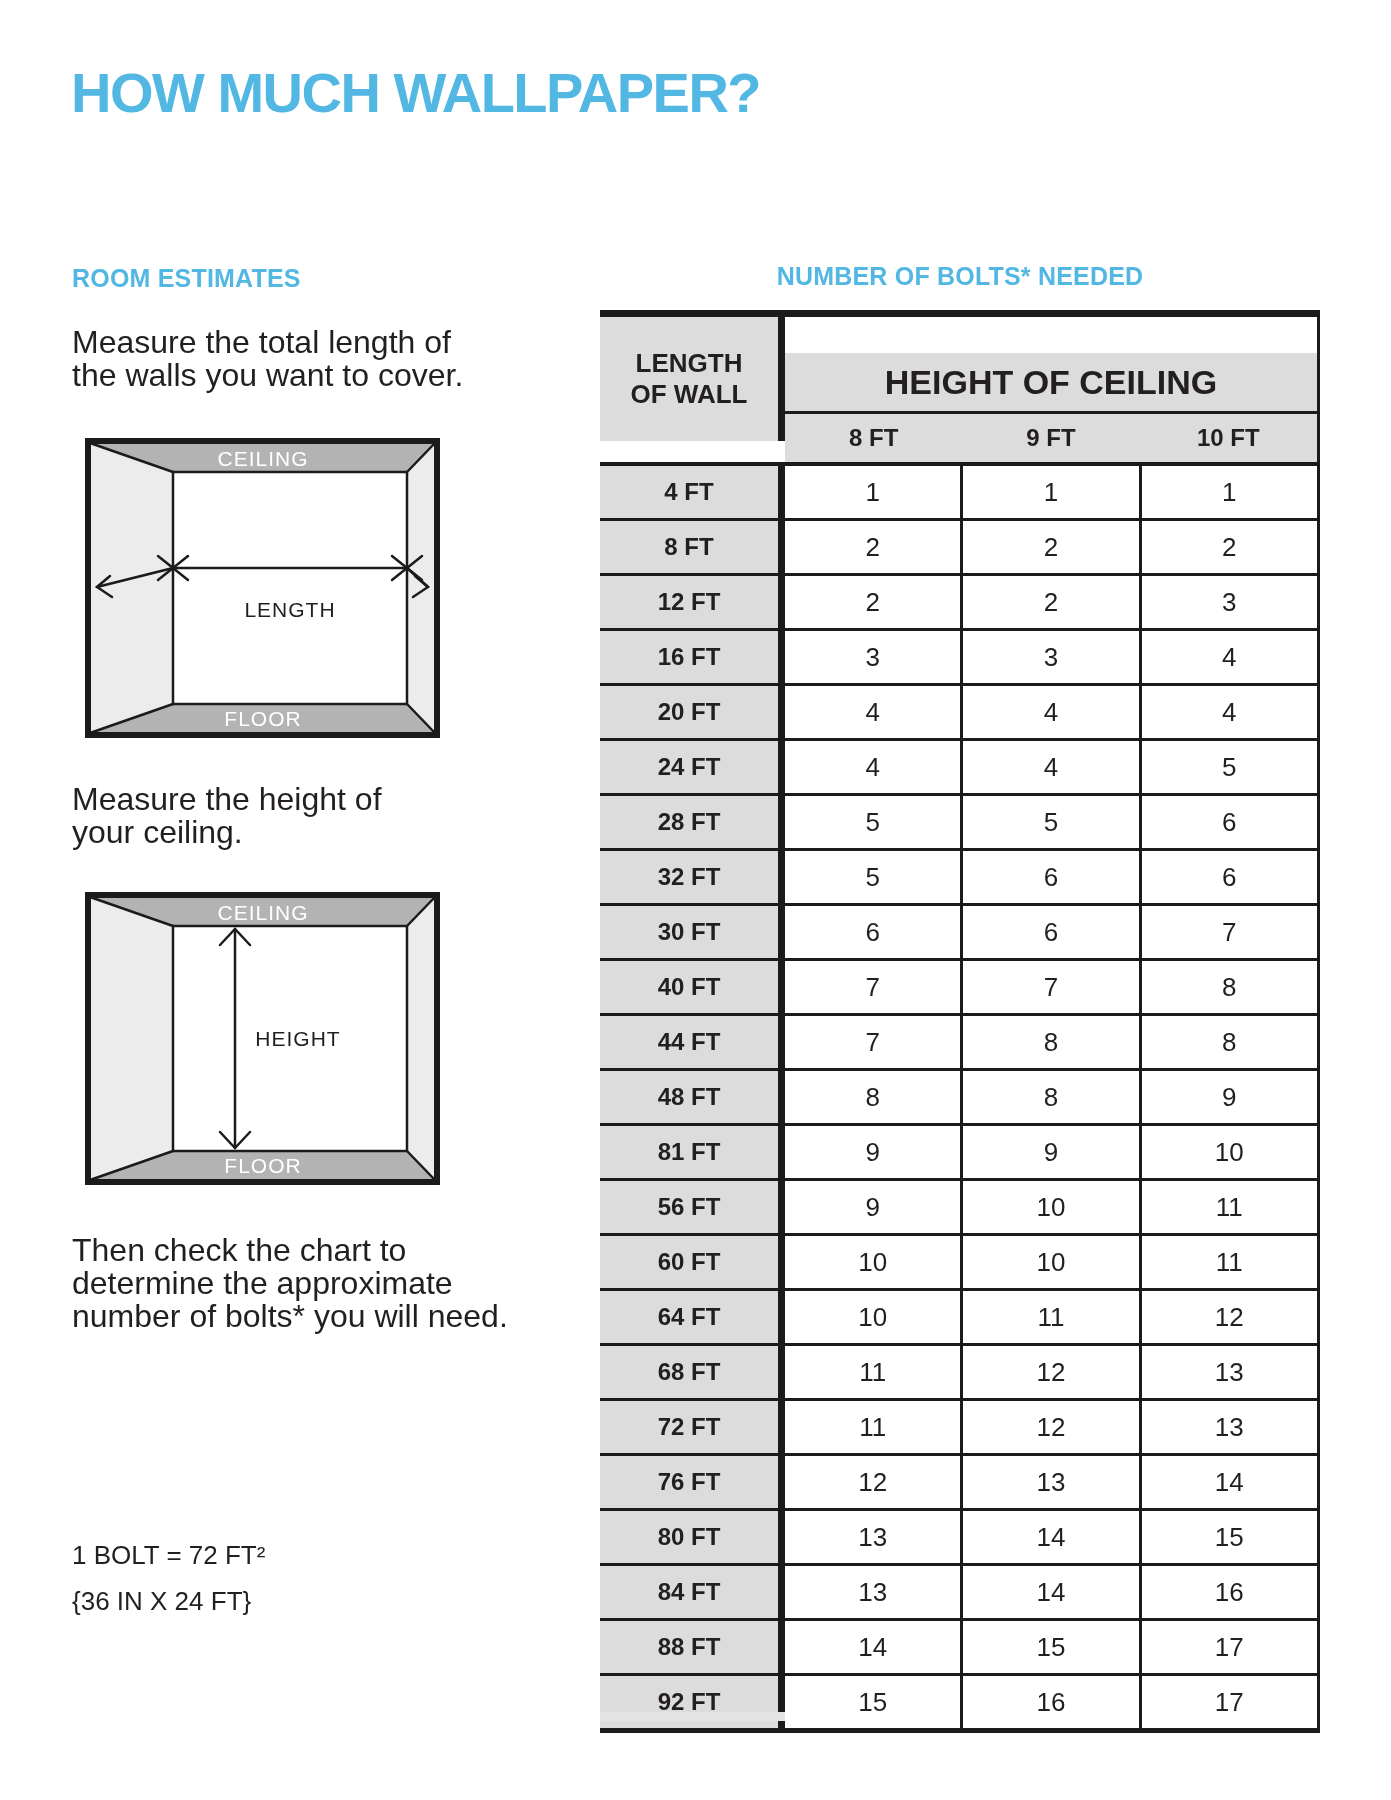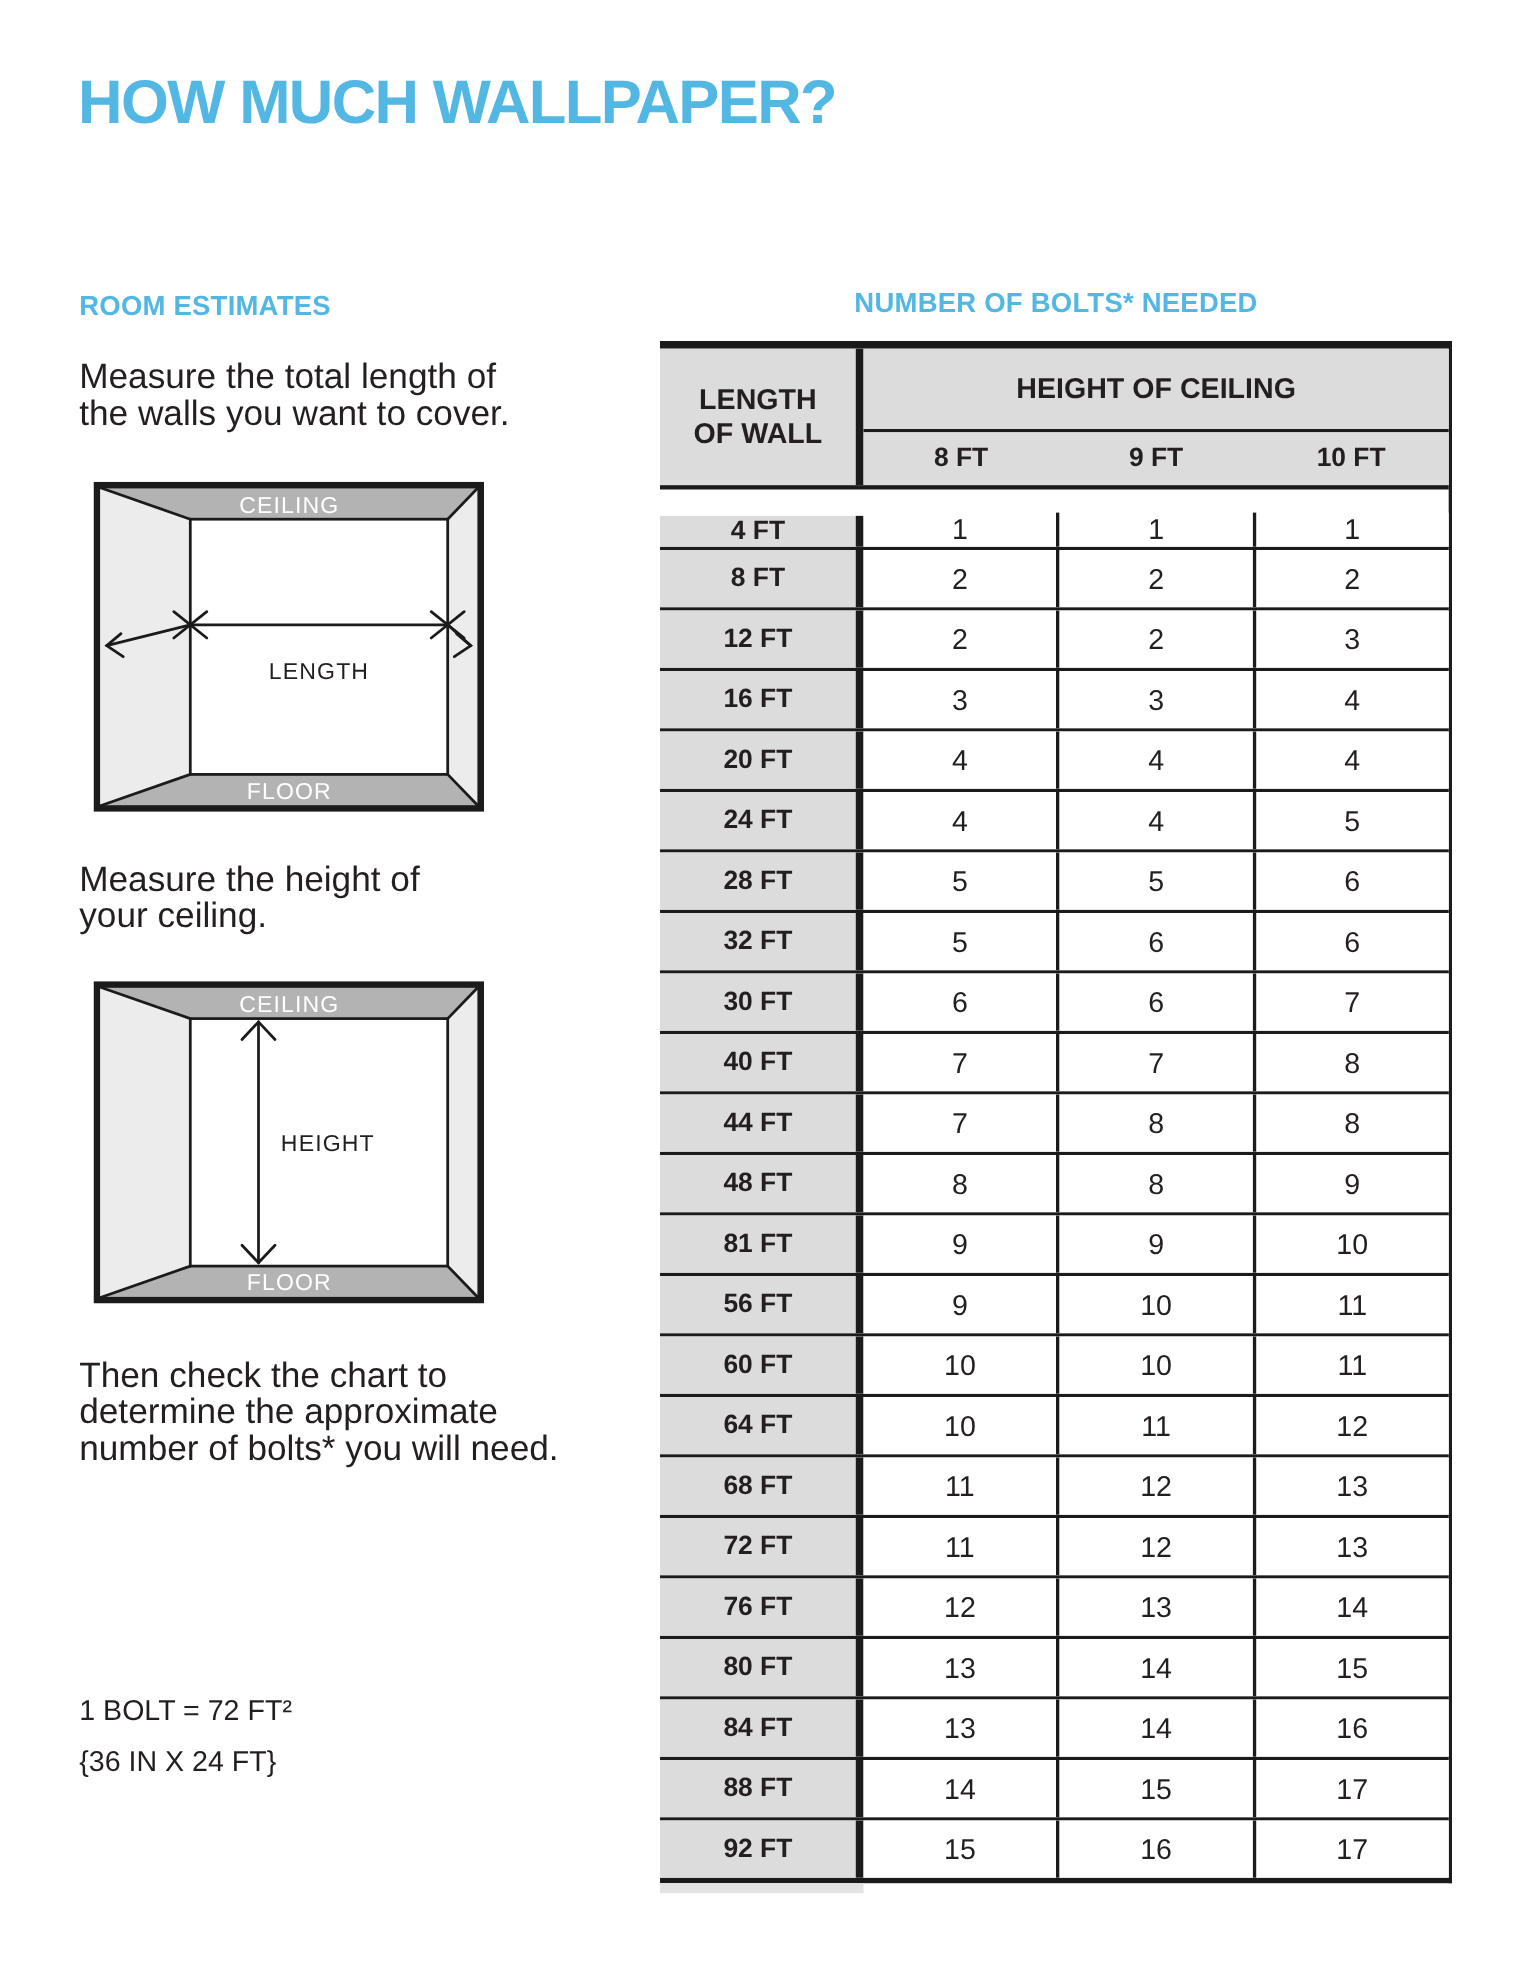--- a/index.html
+++ b/index.html
@@ -55,34 +55,34 @@
     width: 185px; height: 124px;
     background: var(--cell_gray);
     border-right: 7px solid var(--ink);
     display: flex; flex-direction: column;
     align-items: center; justify-content: center;
     font-size: 26px; font-weight: bold; line-height: 31px;
     text-align: center;
   }
   .hdr-right { flex: 1; display: flex; flex-direction: column; }
   .group-hdr {
-    height: 76px;
+    height: 61px;
     background: var(--cell_gray);
     border-bottom: 3px solid var(--ink);
     display: flex; align-items: center; justify-content: center;
-    font-size: 26px; font-weight: bold;
+    font-size: 34px; font-weight: bold; margin-top: 36px;
   }
   .sub-row { height: 48px; background: var(--cell_gray); display: flex; }
   .sub-cell {
     flex: 1; display: flex; align-items: center; justify-content: center;
     font-size: 24px; font-weight: bold;
   }
   .tbody { display: block; }
   .row { display: flex; height: 55px; border-top: 3px solid var(--ink); }
-  .row:first-child { height: 56px; border-top: 4px solid var(--ink); align-items: flex-end; }
+  .row:first-child { height: 56px; border-top: 4px solid var(--ink); }
   .row-label {
     width: 185px;
     background: var(--cell_gray);
     border-right: 7px solid var(--ink);
     display: flex; align-items: center; justify-content: center;
     font-size: 24px; font-weight: bold;
   }
   .cell {
     flex: 1; background: #ffffff;
     display: flex; align-items: center; justify-content: center;

